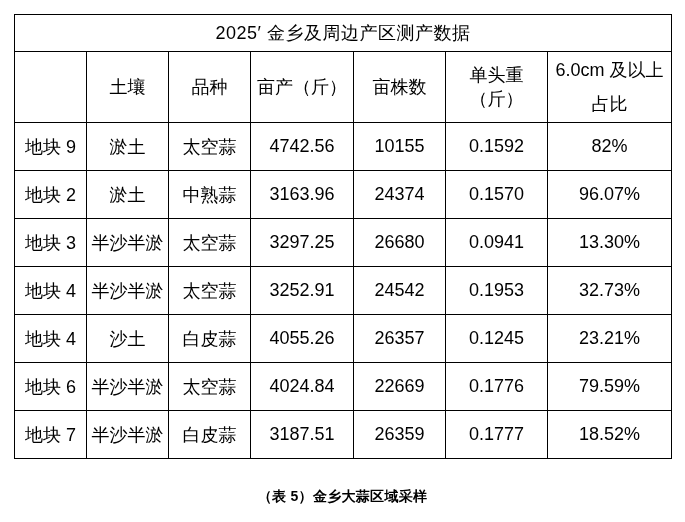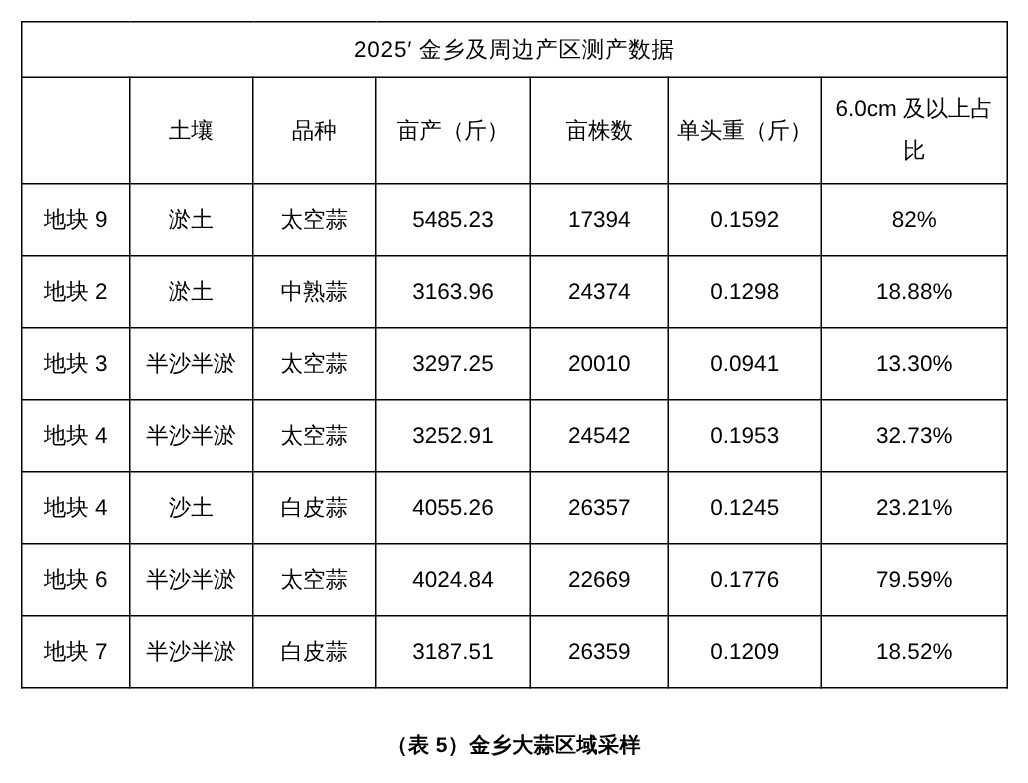--- a/index.html
+++ b/index.html
@@ -26,21 +26,21 @@
     top: 14px;
     width: 657px;
     border-collapse: collapse;
     table-layout: fixed;
   }
   table.data-table td, table.data-table th {
     border: 1px solid #000000;
     text-align: center;
     vertical-align: middle;
     font-weight: normal;
-    font-size: 15px;
+    font-size: 18px;
     padding: 0 2px;
   }
   .title-cell {
     height: 36px;
     font-weight: bold;
     font-size: 16px;
     letter-spacing: 0.5px;
   }
   .header-row td {
     height: 70px;
@@ -100,40 +100,40 @@
         <td>亩产（斤）</td>
         <td>亩株数</td>
         <td>单头重（斤）</td>
         <td class="header-last">6.0cm 及以上占比</td>
       </tr>
 
       <tr class="body-row">
         <td>地块 9</td>
         <td>淤土</td>
         <td>太空蒜</td>
-        <td>5485.23</td>
-        <td>17394</td>
+        <td>4742.56</td>
+        <td>10155</td>
         <td>0.1592</td>
         <td>82%</td>
       </tr>
       <tr class="body-row">
         <td>地块 2</td>
         <td>淤土</td>
         <td>中熟蒜</td>
         <td>3163.96</td>
         <td>24374</td>
-        <td>0.1298</td>
-        <td>18.88%</td>
+        <td>0.1570</td>
+        <td>96.07%</td>
       </tr>
       <tr class="body-row">
         <td>地块 3</td>
         <td>半沙半淤</td>
         <td>太空蒜</td>
         <td>3297.25</td>
-        <td>20010</td>
+        <td>26680</td>
         <td>0.0941</td>
         <td>13.30%</td>
       </tr>
       <tr class="body-row">
         <td>地块 4</td>
         <td>半沙半淤</td>
         <td>太空蒜</td>
         <td>3252.91</td>
         <td>24542</td>
         <td>0.1953</td>
@@ -156,21 +156,21 @@
         <td>22669</td>
         <td>0.1776</td>
         <td>79.59%</td>
       </tr>
       <tr class="body-row">
         <td>地块 7</td>
         <td>半沙半淤</td>
         <td>白皮蒜</td>
         <td>3187.51</td>
         <td>26359</td>
-        <td>0.1209</td>
+        <td>0.1777</td>
         <td>18.52%</td>
       </tr>
     </tbody>
   </table>
 
   <div class="caption">（表 5）金乡大蒜区域采样</div>
 
 </div>
 
 </body></html>

